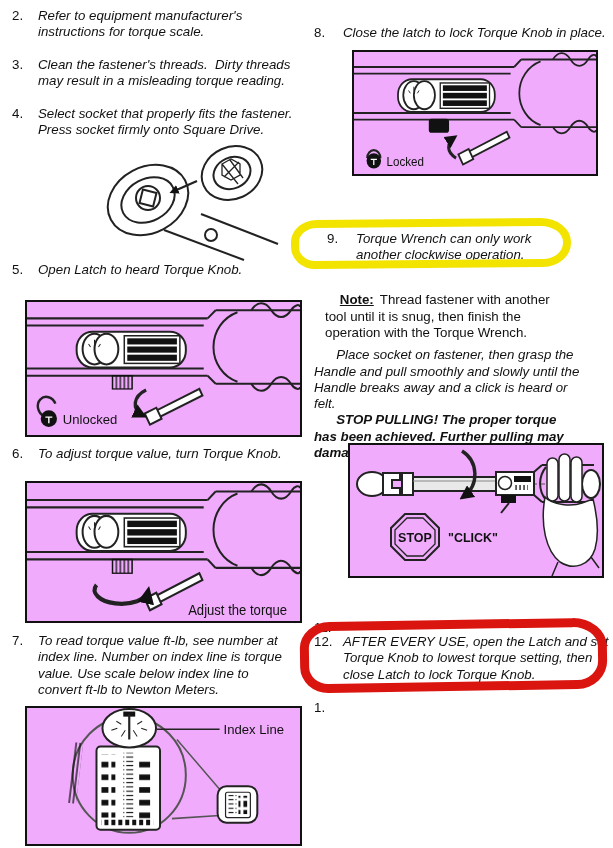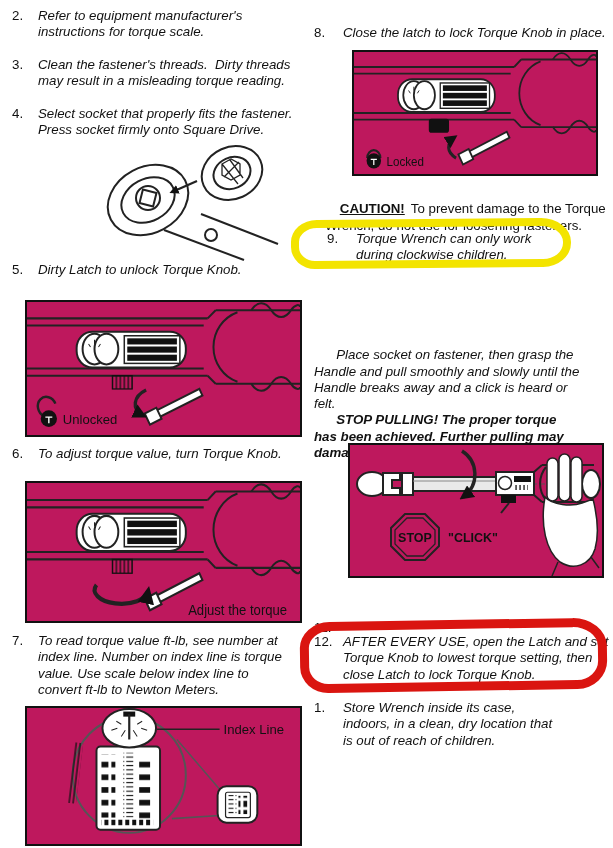--- a/index.html
+++ b/index.html
@@ -8,21 +8,21 @@
     font-family:"Liberation Sans", sans-serif;font-size:13.3px;line-height:16.3px;color:#111;
   }
   .li{position:absolute;display:flex;}
   .num{flex:none;width:26px;}
   .rnum{flex:none;width:29px;}
   .txt{white-space:pre-wrap;font-style:italic;}
   .nowrap{white-space:nowrap;}
   .b{font-weight:bold;}
   .lbl{font-weight:bold;text-decoration:underline;margin-right:6px;}
   .para{position:absolute;white-space:pre-wrap;}
-  .figbox{position:absolute;border:2.5px solid #111;background:#be185d;}
+  .figbox{position:absolute;border:2.5px solid #111;background:#f0abfc;}
   .figbox svg, .fig svg{display:block;width:100%;height:100%;}
   .fig{position:absolute;}
   svg .ln{stroke:#222;stroke-width:2;fill:none;}
   svg .w{fill:#fff;}
   svg .blk{fill:#111;stroke:none;}
   svg text{fill:#111;font-size:13px;}
   svg text.cap{font-size:13.2px;}
   svg text.sbold{font-weight:bold;font-size:12.5px;}
   
   .ring{position:absolute;background:transparent;pointer-events:none;}
@@ -92,21 +92,21 @@
         <ellipse class="ln w" cx="172" cy="33" rx="31" ry="26" transform="rotate(-24 172 33)"></ellipse>
         <ellipse class="ln" cx="172" cy="33" rx="19" ry="15.5" transform="rotate(-24 172 33)"></ellipse>
         <path class="ln" style="stroke-width:1.3" d="M162,24 l9,-5 9,5 0,11 -9,5 -9,-5 z M162,24 L178,44 M170,20 L183,38 M164,37 L179,22"></path>
       </g>
       <path class="ln" style="stroke-width:2.2" d="M137,41 L112,52" marker-end="url(#ah)"></path>
     </svg>
   </div>
 
   <div class="li" style="left:12px;top:262px">
     <span class="num">5.</span>
-    <div class="txt" style="width:262px">Dirty Latch to unlock Torque Knob.</div>
+    <div class="txt" style="width:262px">Open Latch to heard Torque Knob.</div>
   </div>
 
   <div class="figbox" style="left:25px;top:300px;width:273px;height:133px">
     <svg viewBox="0 0 275 130" preserveAspectRatio="none">
       <path class="ln" d="M0,16 H182 M0,23 H178 M0,72 H182 M0,65 H178"></path>
       <rect class="ln w" x="50" y="29" width="110" height="35" rx="16"></rect>
       <ellipse class="ln w" cx="68" cy="46" rx="12" ry="15"></ellipse>
       <ellipse class="ln w" cx="80" cy="46" rx="12" ry="15"></ellipse>
       <path class="ln" style="stroke-width:1" d="M68,37 v4 M62,41 l2,3 M74,41 l-2,3"></path>
       <rect class="ln w" style="stroke-width:1.5" x="98" y="33" width="56" height="27"></rect>
@@ -222,29 +222,29 @@
       <path class="ln" style="stroke-width:3.4" d="M116,113 C105,107 105,97 114,91" marker-end="url(#ah)"></path>
       <g>
         <path class="ln" style="stroke-width:2.4" d="M15,113 a7.5,8.5 0 1 1 15,0"></path>
         <circle class="blk" cx="22.5" cy="116" r="8.2"></circle>
         <path d="M19,114.5 h7 M22.5,114.5 v6" stroke="#fff" stroke-width="1.4" fill="none"></path>
       </g>
       <text class="cap" x="37" y="121">Locked</text>
     </svg>
   </div>
 
-  <div class="para" style="left:325px;top:185px;width:282px">
-    <span class="lbl">CAUTION!</span><span>To prevent damage to the Torque Wrench, do not use for loosening fasteners.</span>
-  </div>
 
   <div class="li" style="left:327px;top:231px">
     <span class="rnum">9.</span>
-    <div class="txt" style="width:200px">Torque Wrench can only work during clockwise children.</div>
-  </div>
-
+    <div class="txt" style="width:200px">Torque Wrench can only work another clockwise operation.</div>
+  </div>
+
+  <div class="para" style="left:325px;top:276px;width:240px">
+    <span class="lbl">Note:</span><span>Thread fastener with another tool until it is snug, then finish the operation with the Torque Wrench.</span>
+  </div>
 
   <div class="li" style="left:314px;top:331px">
     <div class="txt" style="width:266px">
       <span>Place socket on fastener, then grasp the Handle and pull smoothly and slowly until the Handle breaks away and a click is heard or felt.</span>
       <span class="b">STOP PULLING! The proper torque has been achieved. Further pulling may damage fastener.</span>
     </div>
   </div>
 
   <div class="figbox" style="left:348px;top:443px;width:252px;height:131px">
     <svg viewBox="0 0 252 131" preserveAspectRatio="none">
@@ -286,19 +286,18 @@
     <span class="rnum">11.</span>
   </div>
 
   <div class="li" style="left:314px;top:634px">
     <span class="rnum">12.</span>
     <div class="txt" style="width:266px">AFTER EVERY USE, open the Latch and set Torque Knob to lowest torque setting, then close Latch to lock Torque Knob.</div>
   </div>
 
   <div class="li" style="left:314px;top:700px">
     <span class="rnum">1.</span>
-    <div class="txt" style="width:212px">Store Wrench inside its case, indoors, in a clean, dry location that is out of reach of children.</div>
   </div>
 
   <div id="yellow-ring" class="ring"></div>
   <div id="red-ring" class="ring"></div>
 
 </div>
 
 </body></html>

